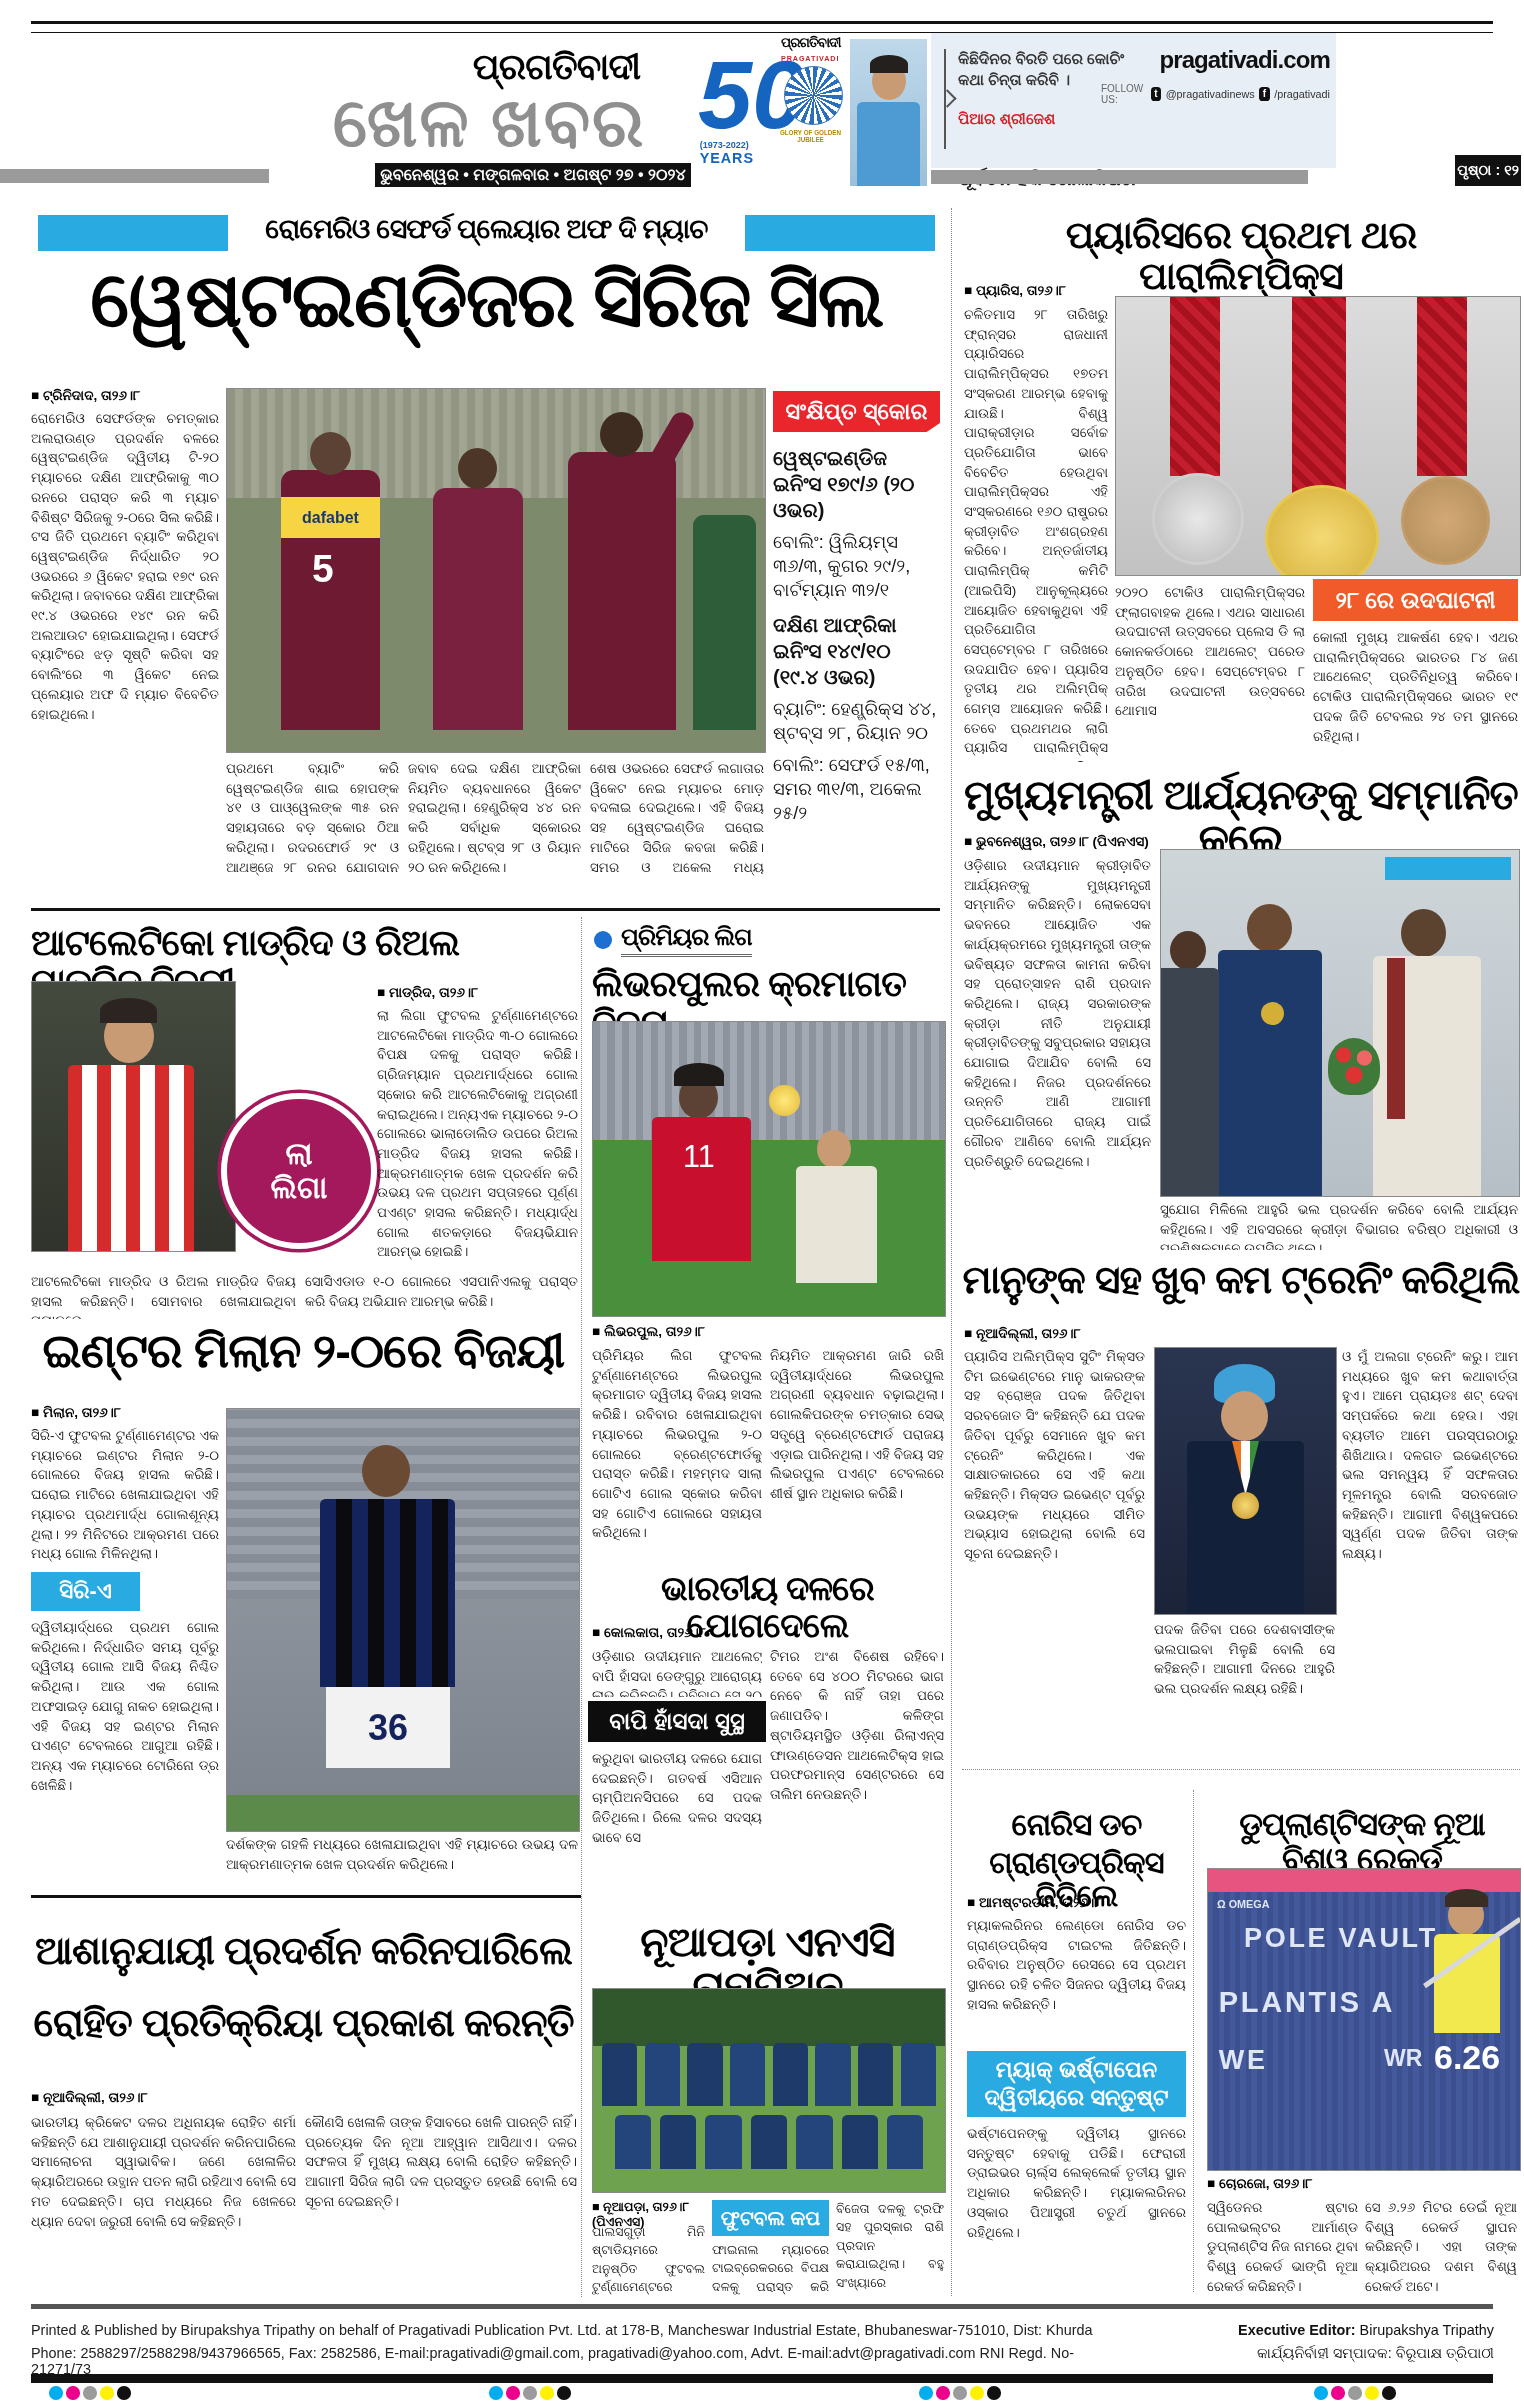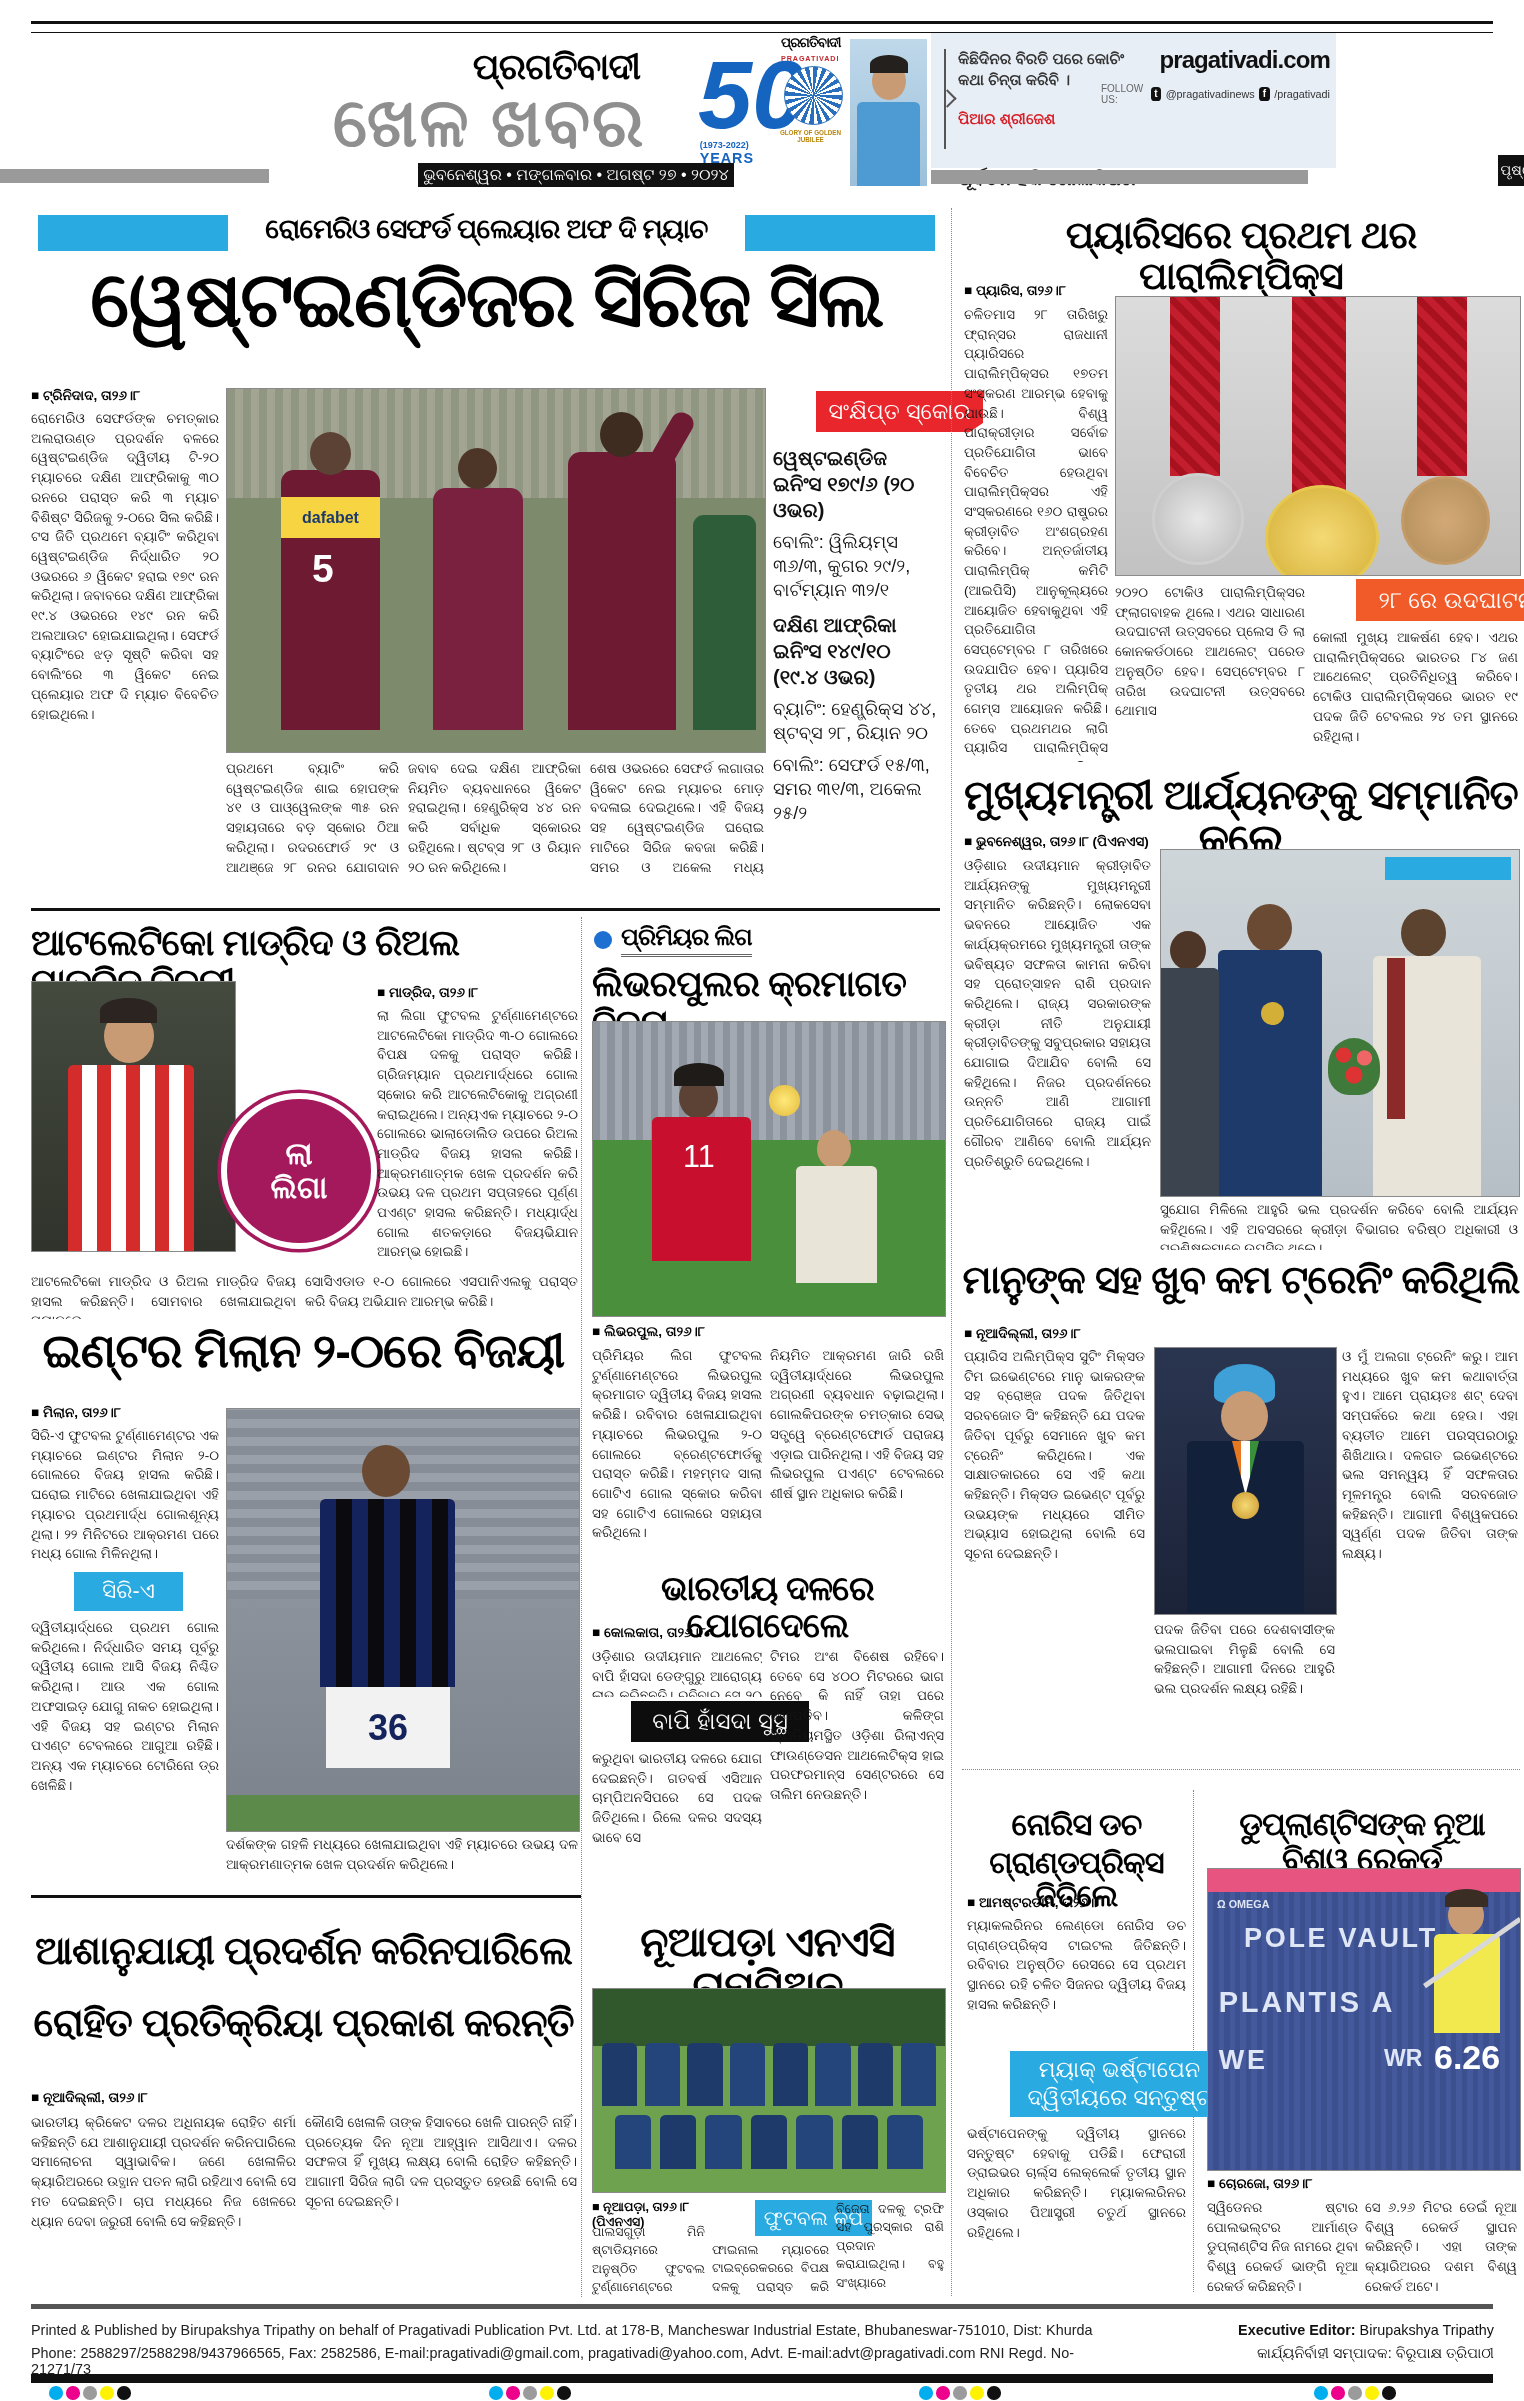--- a/index.html
+++ b/index.html
@@ -6,21 +6,21 @@
   body{width:1525px;height:2401px;position:relative;font-family:"Liberation Sans",sans-serif;color:#111;}
   .ab{position:absolute;}
   .hl{font-weight:700;color:#000;line-height:1.08;letter-spacing:-0.9px;}
   .ctr{text-align:center;}
   .bd{font-size:13.5px;line-height:1.46;text-align:justify;color:#151515;overflow:hidden;}
   .dl{font-weight:700;font-size:13.5px;color:#000;}
   .rule{background:#111;}
   .dotv{border-left:1.8px dotted #888;}
   .doth{border-top:1.8px dotted #888;}
   .ph{position:absolute;border:0.9px solid #8a8a8a;overflow:hidden;}
-  .wbox{color:#fff;font-weight:400;display:flex;align-items:center;justify-content:center;text-align:right;margin-left:43px;}
+  .wbox{color:#fff;font-weight:700;display:flex;align-items:center;justify-content:center;text-align:right;}
   .gray-bar{background:#9a9a9a;}
   .figure{position:absolute;border-radius:5.4px 5.4px 0 0;}
   .head{position:absolute;border-radius:50%;background:#c89b74;}
 </style>
 </head>
 <body>
 
 <div class="ab" style="left:31px;top:20.6px;width:1462px;height:8px;border-top:3.6px solid #111;border-bottom:1.8px solid #111;"></div>
 
 <div class="ab hl ctr" style="left:422px;top:48px;width:269px;font-size:36px;">ପ୍ରଗତିବାଦୀ</div>

